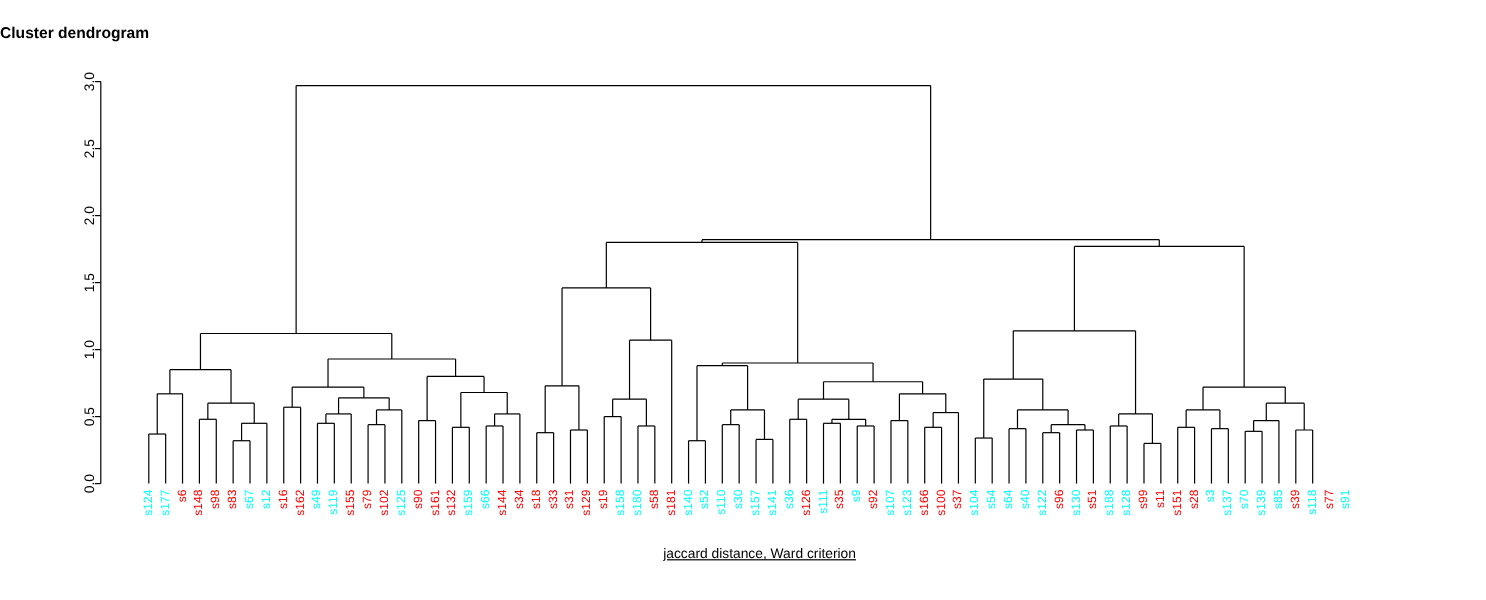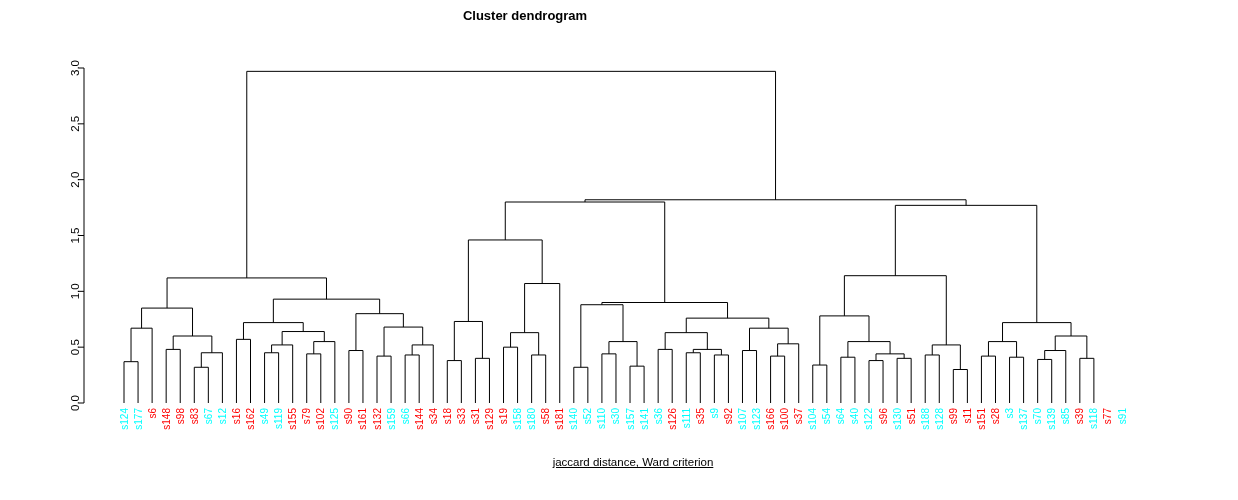--- a/index.html
+++ b/index.html
@@ -1,18 +1,18 @@
 <!DOCTYPE html>
 <html><head>
 <meta charset="utf-8">
 <style>
   html,body{margin:0;padding:0;background:#ffffff;}
   body{width:1238px;height:500px;font-family:"Liberation Sans",sans-serif;overflow:hidden;}
   #plot{position:relative;width:1238px;height:500px;}
-  .title{position:absolute;left:0;top:8px;width:1050px;text-align:center;
+  .title{position:absolute;left:0;top:20px;width:1050px;
          font-size:13px;font-weight:bold;color:#000;letter-spacing:0px;}
   .xlabel{position:absolute;left:14px;top:456px;width:1238px;text-align:center;
           font-size:11.5px;color:#000;text-decoration:underline;}
   svg{position:absolute;left:0;top:0;}
   text{font-family:"Liberation Sans",sans-serif;}
   .ytick{font-size:11.5px;fill:#000;}
   .leaf{font-size:10px;}
 </style>
 </head>
 <body>

